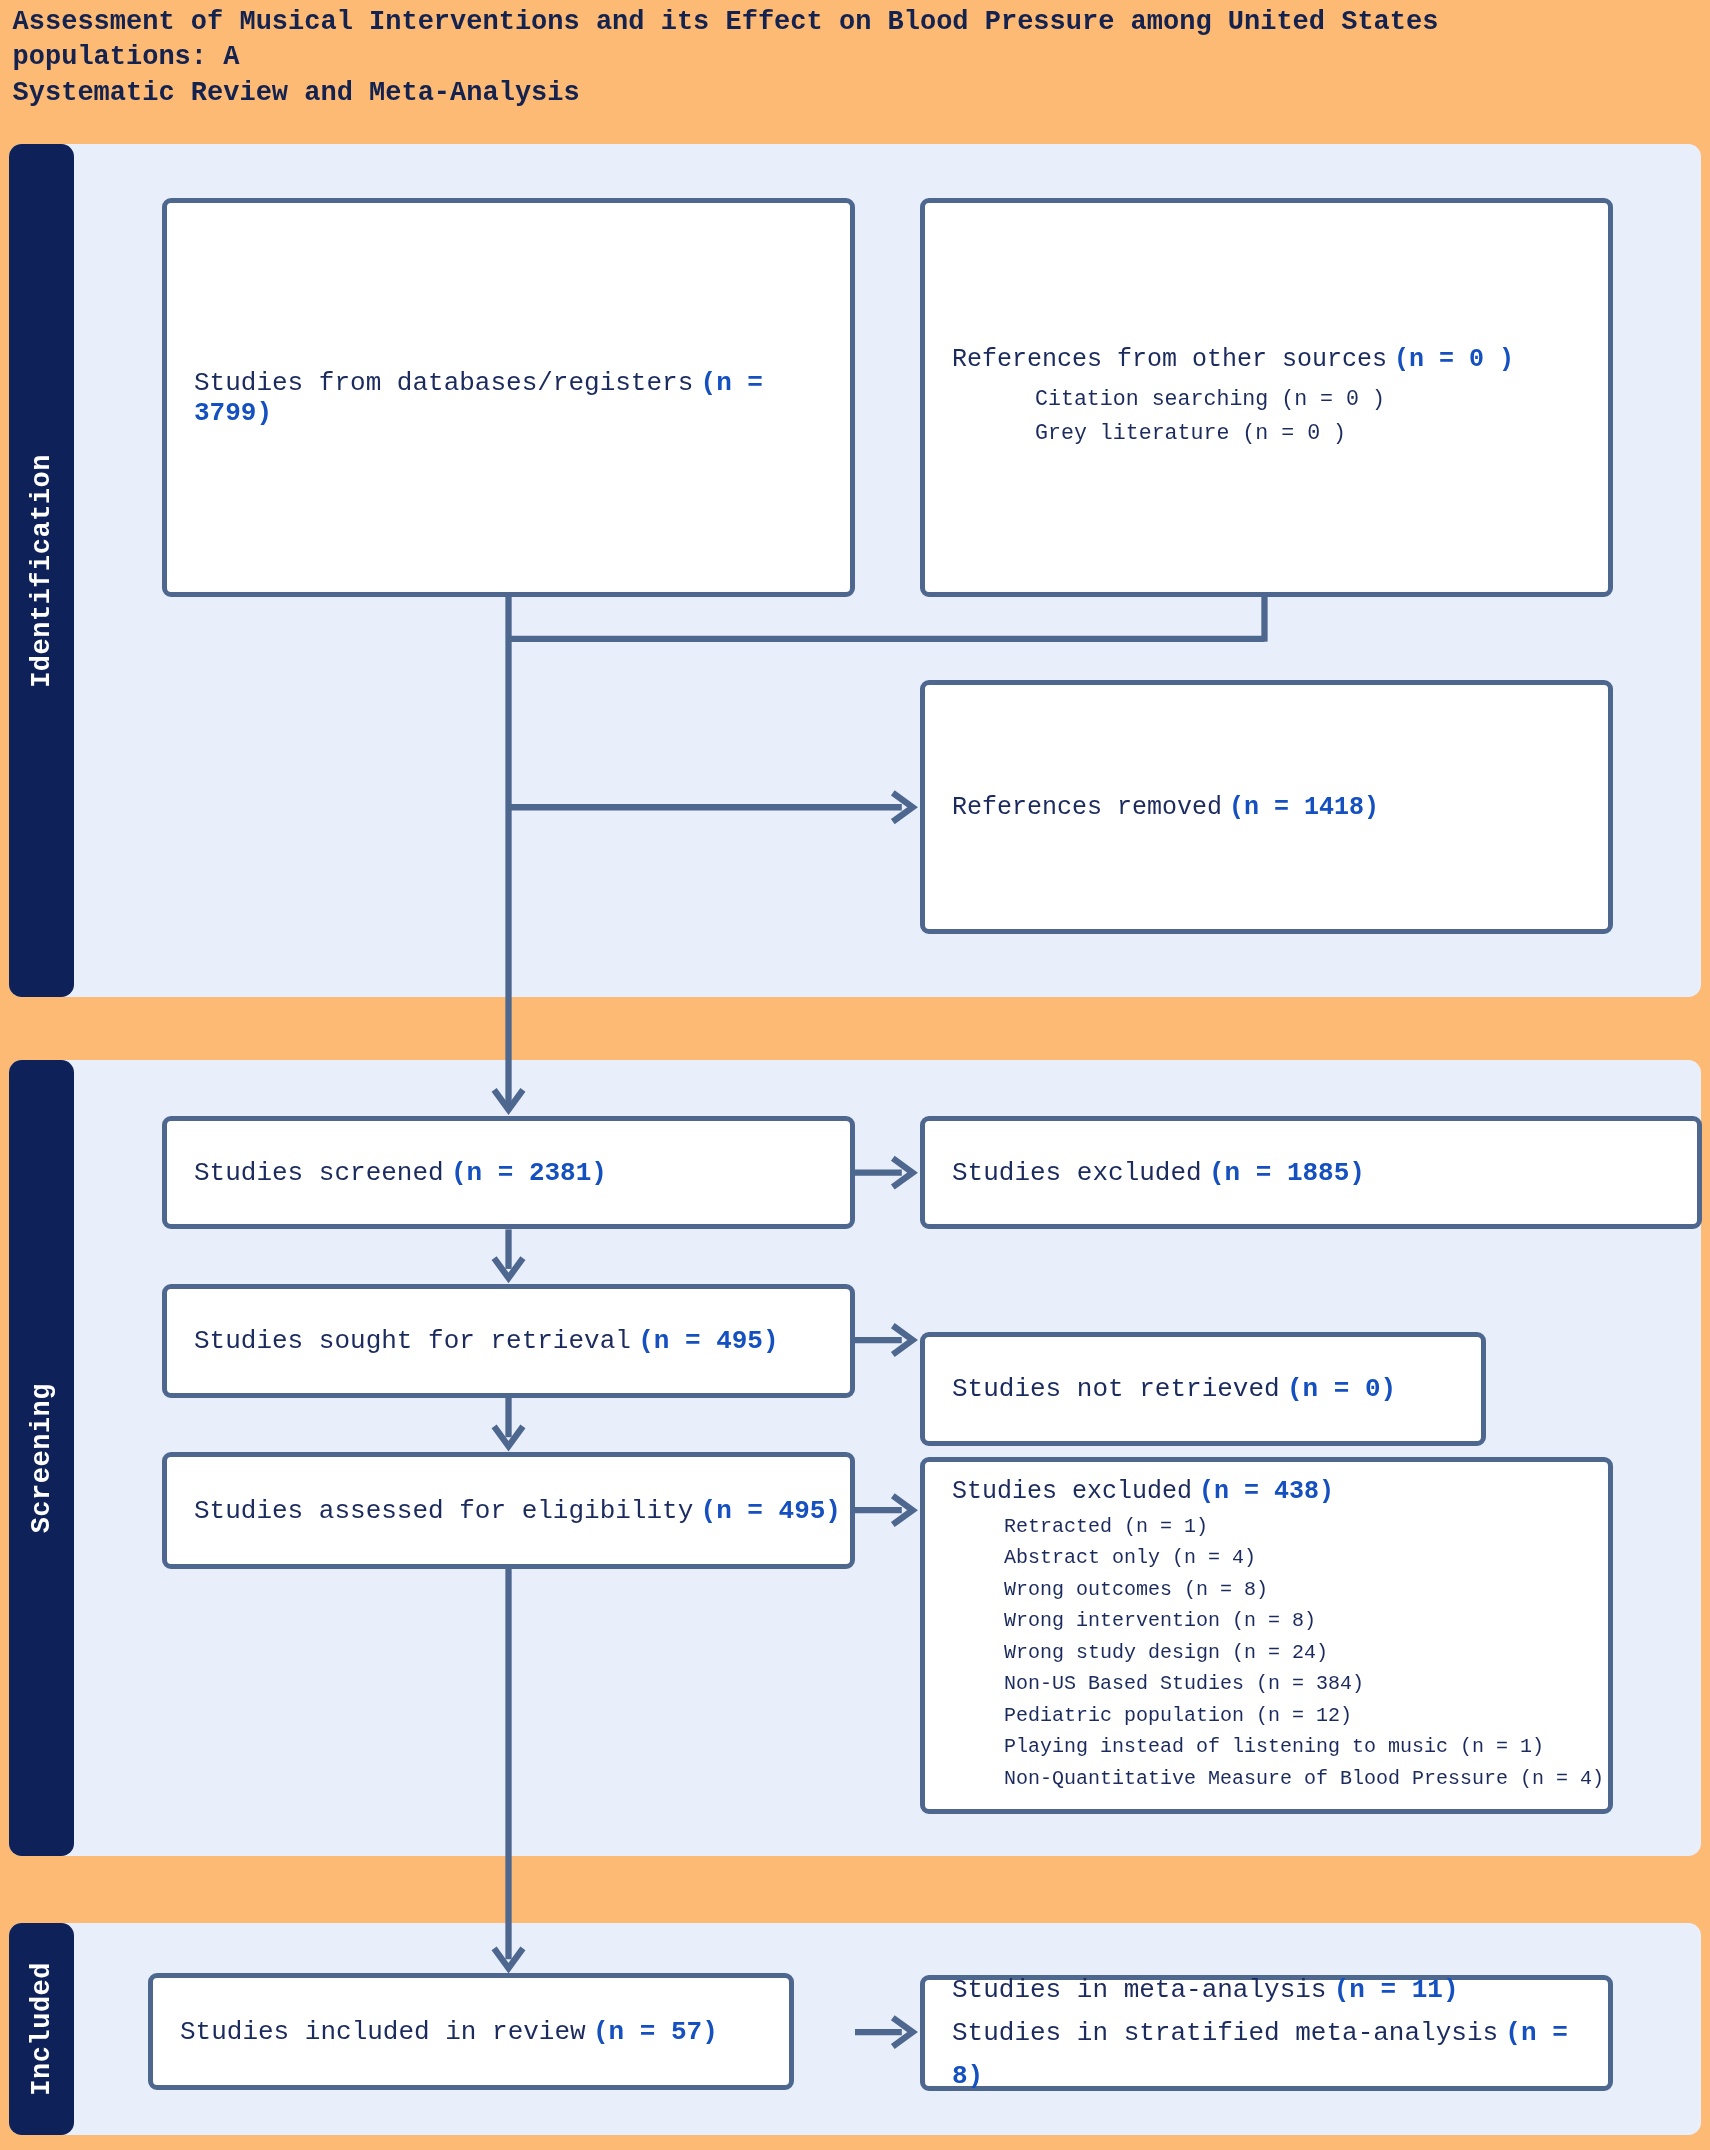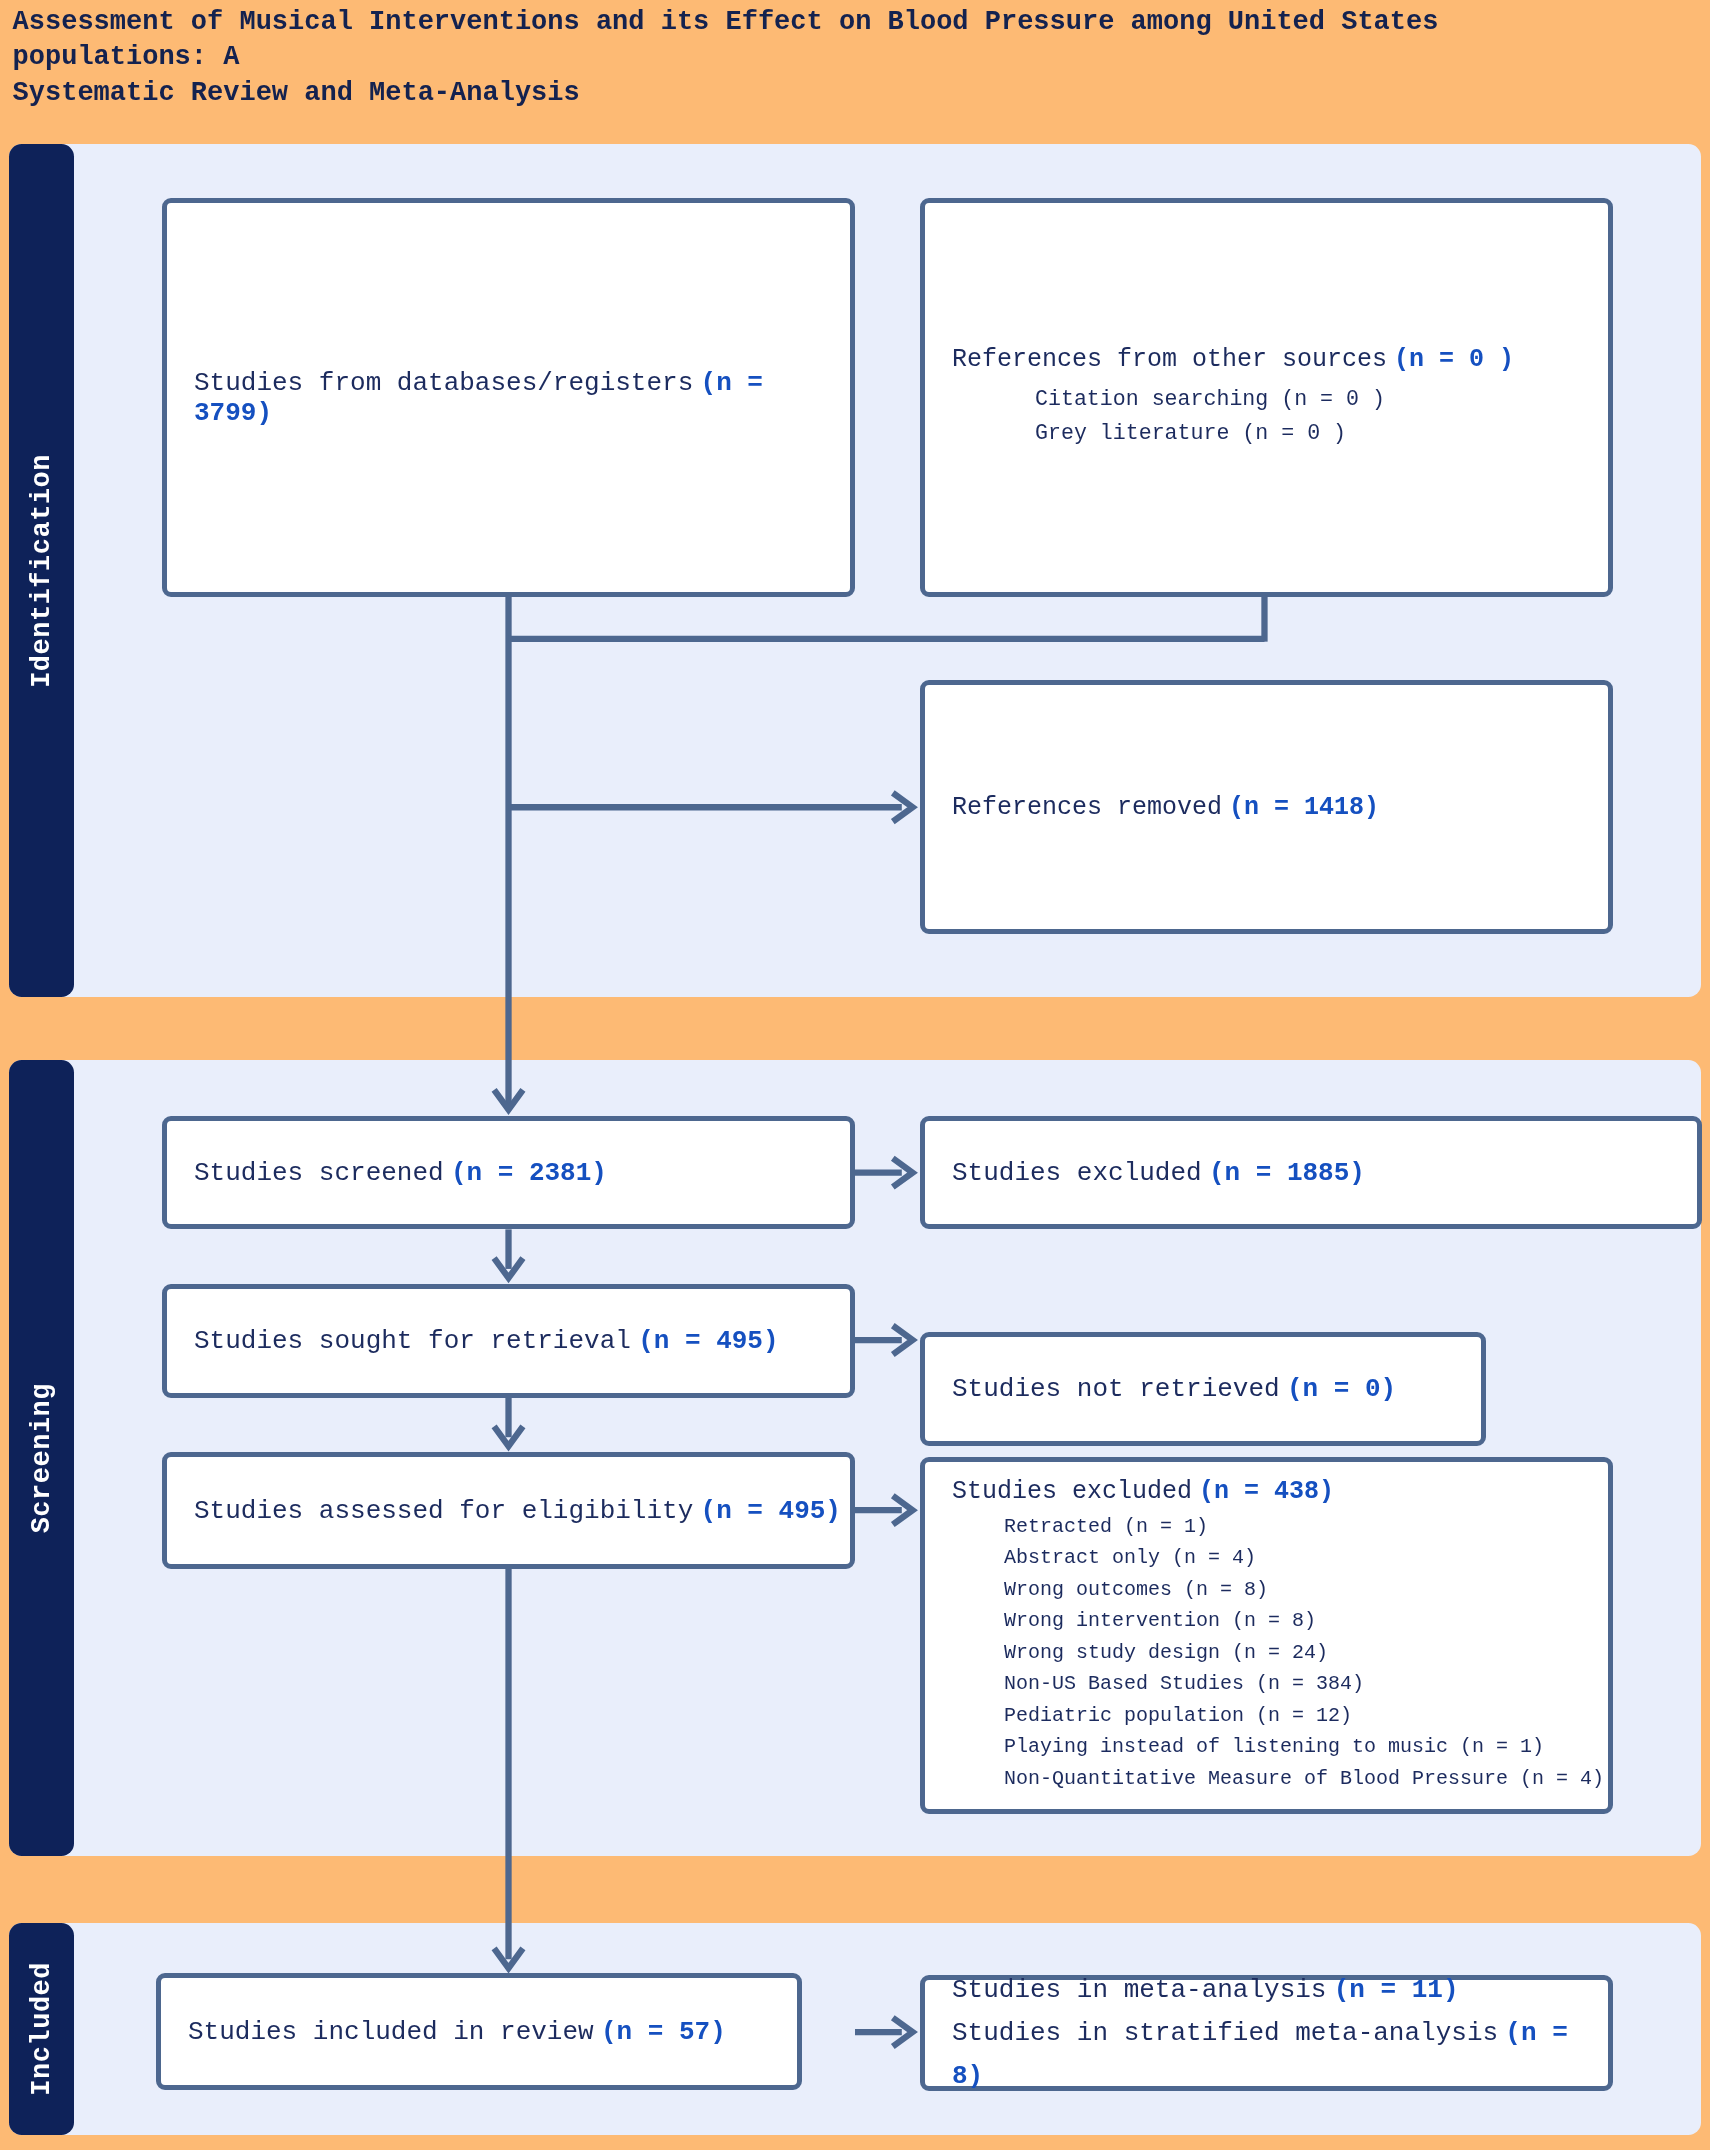--- a/index.html
+++ b/index.html
@@ -155,21 +155,21 @@
         <div>Wrong outcomes (n = 8)</div>
         <div>Wrong intervention (n = 8)</div>
         <div>Wrong study design (n = 24)</div>
         <div>Non-US Based Studies (n = 384)</div>
         <div>Pediatric population (n = 12)</div>
         <div>Playing instead of listening to music (n = 1)</div>
         <div>Non-Quantitative Measure of Blood Pressure (n = 4)</div>
       </div>
   </div>
 
-  <div class="box" style="left:156px;top:1973px;width:646px;height:117px;">
+  <div class="box" style="left:148px;top:1973px;width:646px;height:117px;">
     <div class="line">
       <span>Studies included in review</span><span class="cnt">(n = 57)</span>
     </div>
   </div>
   <div class="box meta-lines" style="left:920px;top:1975px;width:693px;height:116px;">
     <div class="line">
       <span>Studies in meta-analysis</span><span class="cnt">(n = 11)</span>
     </div>
     <div class="line">
       <span>Studies in stratified meta-analysis</span><span class="cnt">(n = 8)</span>

